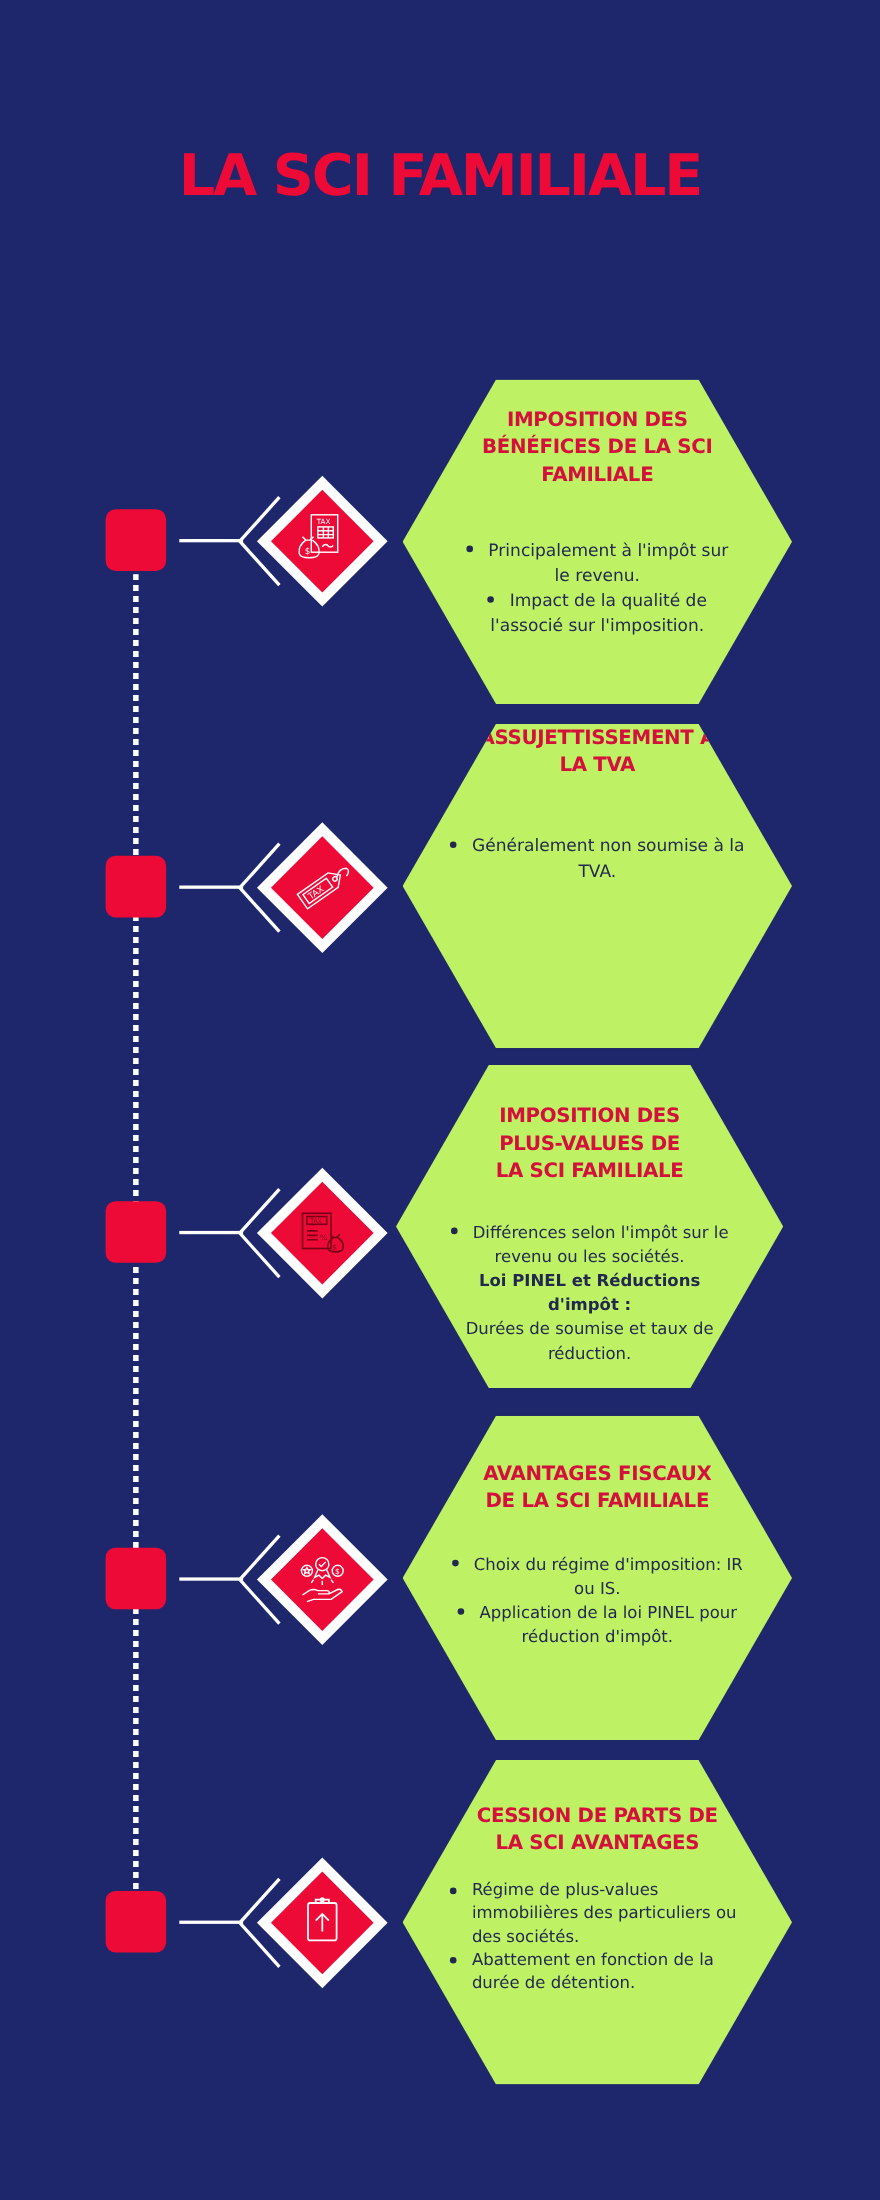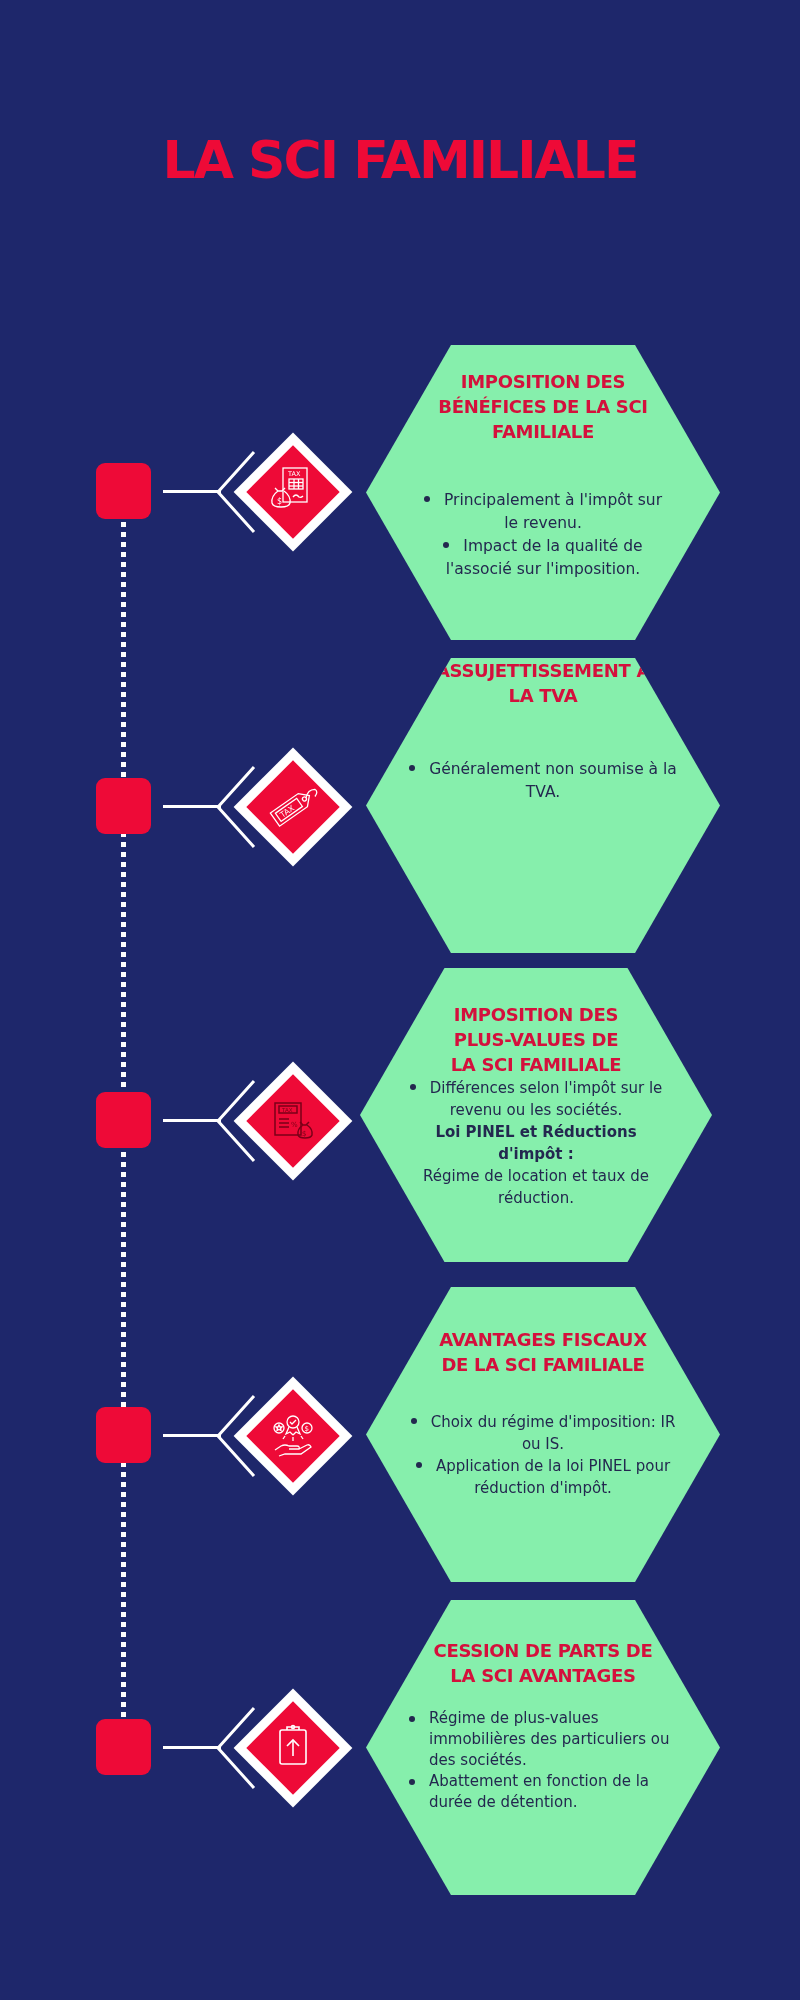--- a/index.html
+++ b/index.html
@@ -28,21 +28,21 @@
   .diamond-outer {
     position: absolute; width: 84px; height: 84px; background: #ffffff;
     transform: rotate(45deg);
   }
   .diamond-inner {
     position: absolute; width: 66px; height: 66px; background: #ee0a37;
     transform: rotate(45deg);
   }
   .icon { position: absolute; width: 64px; height: 64px; }
   .hex {
-    position: absolute; background: #86efac;
+    position: absolute; background: #bef264;
     clip-path: polygon(24% 0%, 76% 0%, 100% 50%, 76% 100%, 24% 100%, 0% 50%);
   }
   .hex-content {
     position: absolute; left: 0; right: 0; top: 0; bottom: 0;
     display: flex; flex-direction: column; align-items: center;
   }
   .hex-title {
     color: #d4103c; font-family: "DejaVu Sans", sans-serif; font-weight: bold;
     font-size: 18px; line-height: 25px; text-align: center; letter-spacing: -0.3px;
     white-space: pre-line;
@@ -152,26 +152,26 @@
       <text x="30" y="38" font-size="7" fill="#7a0018" stroke="none" font-family="DejaVu Sans, sans-serif">%</text>
       <path d="M39 33 l3 3 h3 l3 -3 M42 36 q-6 4 -5 10 q1 3 7 3 q6 0 7 -3 q1 -6 -5 -10"></path>
       <text x="41" y="47" font-size="7" fill="#7a0018" stroke="none" font-family="DejaVu Sans, sans-serif">$</text>
     </g>
   </svg>
   <div class="hex" style="left:360px; top:968px; width:352px; height:294px">
     <div class="hex-content" style="padding-top:34px">
       <div class="hex-title">IMPOSITION DES
 PLUS-VALUES DE
 LA SCI FAMILIALE</div>
-      <div class="hex-body" style="width:260px; font-size:15px; line-height:22px">
+      <div class="hex-body" style="margin-top:32px; width:260px; font-size:15px; line-height:22px">
         <ul>
           <li><span class="bul"></span><span>Différences selon l'impôt sur le revenu ou les sociétés.</span></li>
         </ul>
         <div class="bold">Loi PINEL et Réductions d'impôt :</div>
-        <div>Régime de location et taux de réduction.</div>
+        <div>Durées de soumise et taux de réduction.</div>
       </div>
     </div>
   </div>
 </div>
 
 <div>
   <div class="node" style="top:1407px"></div>
   <div class="connector" style="top:1434px"></div>
   <svg class="chev" style="top:1394px" viewBox="0 0 44 84">
     <polyline points="40,2 4,42 40,82" fill="none" stroke="#ffffff" stroke-width="3"></polyline>

